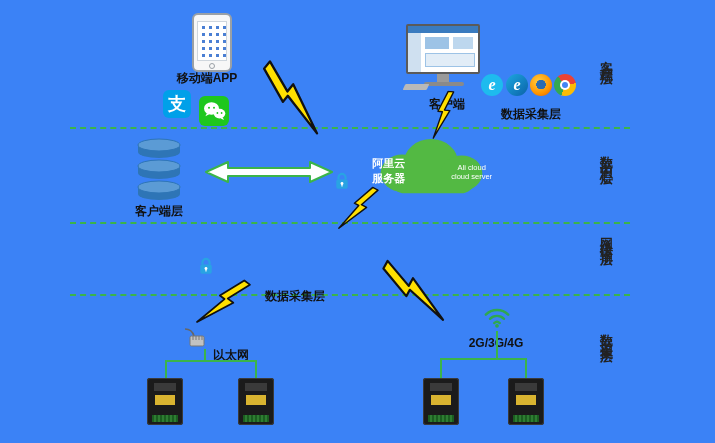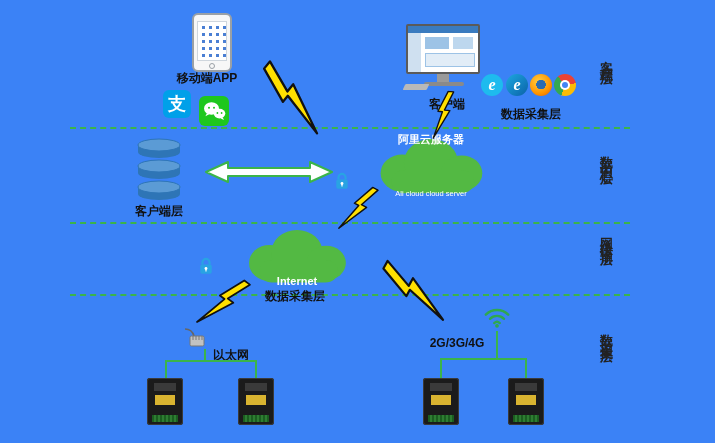--- a/index.html
+++ b/index.html
@@ -43,22 +43,22 @@
   .edge{left:506px;top:74px;background:linear-gradient(135deg,#1DA8E0,#0B62A8);}
   .firefox{left:530px;top:74px;background:
       radial-gradient(circle at 50% 48%, #2A6BB0 0 29%, rgba(0,0,0,0) 31%),
       radial-gradient(circle at 40% 35%, #FFCE42, #FF9500 60%, #E66000 95%);}
   .chrome{left:554px;top:74px;background:conic-gradient(from -40deg,#EA4335 0 120deg,#FBBC05 120deg 240deg,#34A853 240deg 360deg);}
   .chrome-center{width:10px;height:10px;border-radius:50%;background:#fff;display:flex;align-items:center;justify-content:center;}
   .chrome-dot{width:6px;height:6px;border-radius:50%;background:#4285F4;}
   
   .cloud{position:absolute;}
   .cloud svg.cloud-shape{position:absolute;left:0;top:0;width:100%;height:100%;fill:#53B943;}
-  .cloud-text{position:absolute;left:0;right:0;top:0;bottom:0;display:flex;flex-direction:column;
-              align-items:center;justify-content:flex-end;color:#fff;text-align:center;padding-top:8px;gap:40px;}
+  .cloud-text{position:absolute;left:0;right:0;top:0;bottom:0;display:flex;
+              align-items:center;justify-content:flex-start;color:#fff;text-align:center;padding-top:8px;gap:40px;}
   .ali-cn{font-size:11px;font-weight:700;}
   .ali-en{font-size:7.5px;margin-top:2px;}
   .inet-label{font-size:11px;font-weight:700;}
   
   .bolt{position:absolute;overflow:visible;}
   .icon-svg{position:absolute;overflow:visible;}
   
   .device{position:absolute;width:36px;height:47px;background:#1b1b1b;border-radius:3px;box-shadow:inset 0 0 0 1px #3a3a3a;}
   .dev-screen{position:absolute;left:7px;top:5px;width:22px;height:8px;background:#3a3a3a;}
   .dev-label{position:absolute;left:8px;top:17px;width:20px;height:10px;background:#d9b430;}
@@ -177,28 +177,20 @@
     <div class="cloud-text">
       <div class="ali-cn">阿里云服务器</div>
       <div class="ali-en">Ali cloud cloud server</div>
     </div>
   </div>
 
   <svg class="icon-svg" style="left:334px;top:171px;width:16px;height:20px" viewBox="0 0 22 28">
       <use href="#lock-shape"></use>
     </svg>
 
-  <div class="cloud" style="left:237px;top:227px;width:120px;height:60px">
-    <svg class="cloud-shape" viewBox="0 0 140 80" preserveAspectRatio="none">
-        <use href="#cloud-shape-sym"></use>
-      </svg>
-    <div class="cloud-text">
-      <div class="inet-label">Internet</div>
-    </div>
-  </div>
   <div class="label" style="left:295px;top:288px">数据采集层</div>
 
   <svg class="icon-svg" style="left:198px;top:256px;width:16px;height:20px" viewBox="0 0 22 28">
       <use href="#lock-shape"></use>
     </svg>
 
   <svg class="bolt" style="left:276px;top:46px;width:34px;height:104px;transform:rotate(-51deg)">
       <use href="#bolt-shape"></use>
     </svg>
   <svg class="bolt" style="left:430px;top:90px;width:26px;height:50px;transform:rotate(6deg)">
@@ -220,21 +212,21 @@
     <path d="M11 10 v4 M14 10 v4 M17 10 v4 M20 10 v4" stroke="#777" stroke-width="1"></path>
   </svg>
   <div class="label" style="left:231px;top:347px">以太网</div>
 
   <svg class="icon-svg" style="left:483px;top:303px;width:28px;height:27px" viewBox="0 0 30 26">
     <path d="M3 11 a17 17 0 0 1 24 0" fill="none" stroke="#2FA84F" stroke-width="2.6" stroke-linecap="round"></path>
     <path d="M7.5 15.5 a10.5 10.5 0 0 1 15 0" fill="none" stroke="#2FA84F" stroke-width="2.6" stroke-linecap="round"></path>
     <path d="M12 20 a4.5 4.5 0 0 1 6 0" fill="none" stroke="#2FA84F" stroke-width="2.6" stroke-linecap="round"></path>
     <circle cx="15" cy="23" r="2" fill="#2FA84F"></circle>
   </svg>
-  <div class="label" style="left:457px;top:336px">2G/3G/4G</div>
+  <div class="label" style="left:496px;top:336px">2G/3G/4G</div>
 
   <div class="gline" style="left:204px;top:349px;width:2px;height:12px"></div>
   <div class="gline" style="left:165px;top:360px;width:92px;height:2px"></div>
   <div class="gline" style="left:165px;top:360px;width:2px;height:18px"></div>
   <div class="gline" style="left:255px;top:360px;width:2px;height:18px"></div>
   <div class="gline" style="left:496px;top:331px;width:2px;height:28px"></div>
   <div class="gline" style="left:440px;top:358px;width:86px;height:2px"></div>
   <div class="gline" style="left:440px;top:358px;width:2px;height:20px"></div>
   <div class="gline" style="left:525px;top:358px;width:2px;height:20px"></div>
 

